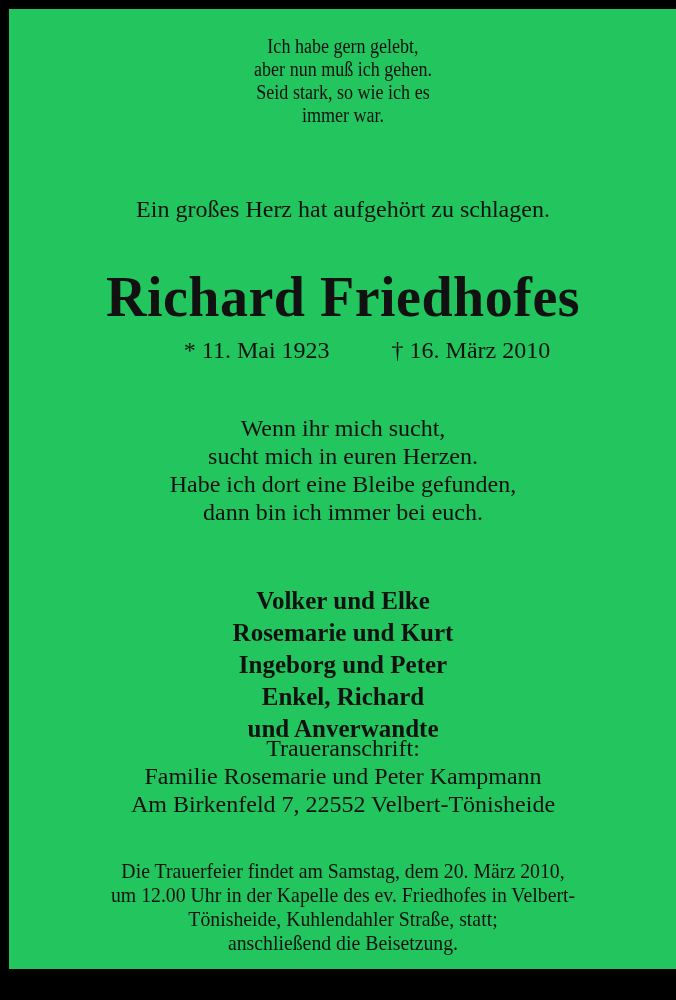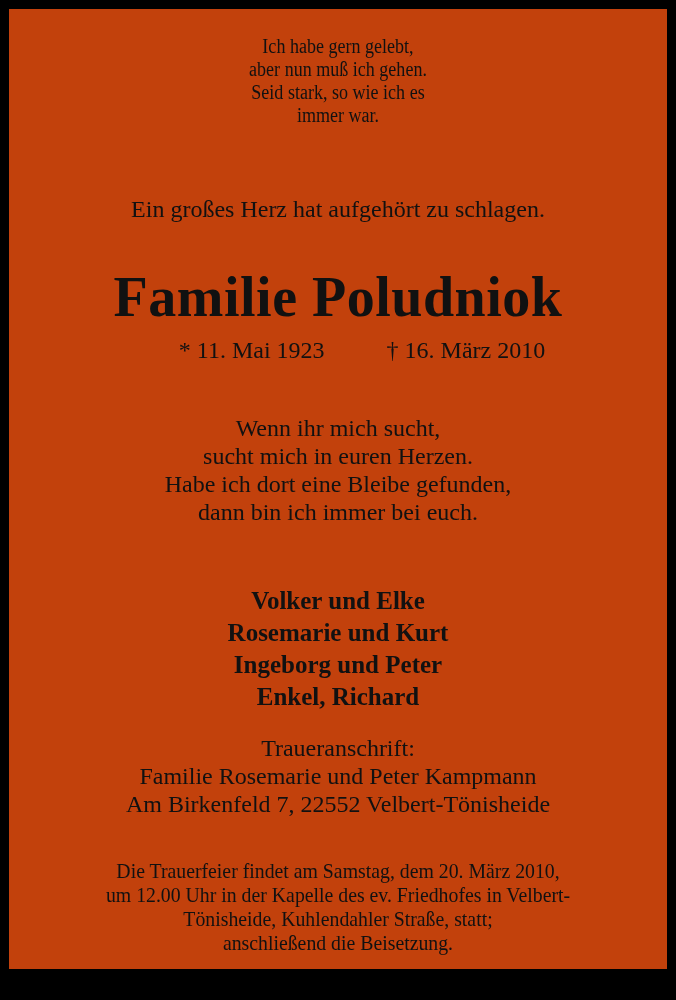--- a/index.html
+++ b/index.html
@@ -12,24 +12,25 @@
       height: 1000px;
       overflow: hidden;
       position: relative;
     }
     .notice {
       position: absolute;
       left: 9px;
       top: 9px;
       width: 658px;
       height: 960px;
-      background: #c2410c;
+      background: #22c55e;
       color: #111111;
       font-family: "Liberation Serif", "DejaVu Serif", serif;
       text-align: center;
+      padding-left: 10px;
     }
     .block {
       position: absolute;
       left: 0;
       width: 100%;
       text-align: center;
     }
     .line {
       display: block;
       white-space: nowrap;
@@ -97,38 +98,39 @@
 
   <div class="block poem-top">
     <span class="line">Ich habe gern gelebt,</span>
     <span class="line">aber nun muß ich gehen.</span>
     <span class="line">Seid stark, so wie ich es</span>
     <span class="line">immer war.</span>
   </div>
 
   <div class="block intro">Ein großes Herz hat aufgehört zu schlagen.</div>
 
-  <div class="block name">Familie Poludniok</div>
+  <div class="block name">Richard Friedhofes</div>
 
   <div class="block dates">
     <span class="date birth">* 11. Mai 1923</span><span class="date death">† 16. März 2010</span>
   </div>
 
   <div class="block poem-mid">
     <span class="line">Wenn ihr mich sucht,</span>
     <span class="line">sucht mich in euren Herzen.</span>
     <span class="line">Habe ich dort eine Bleibe gefunden,</span>
     <span class="line">dann bin ich immer bei euch.</span>
   </div>
 
   <div class="block mourners">
     <span class="line">Volker und Elke</span>
     <span class="line">Rosemarie und Kurt</span>
     <span class="line">Ingeborg und Peter</span>
     <span class="line">Enkel, Richard</span>
+    <span class="line">und Anverwandte</span>
   </div>
 
   <div class="block address">
     <span class="line">Traueranschrift:</span>
     <span class="line">Familie Rosemarie und Peter Kampmann</span>
     <span class="line">Am Birkenfeld 7, 22552 Velbert-Tönisheide</span>
   </div>
 
   <div class="block service">
     <span class="line">Die Trauerfeier findet am Samstag, dem 20. März 2010,</span>

